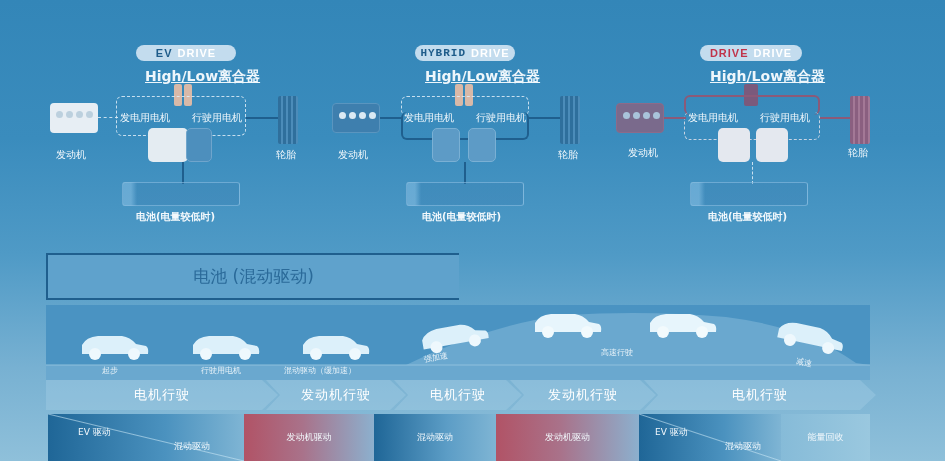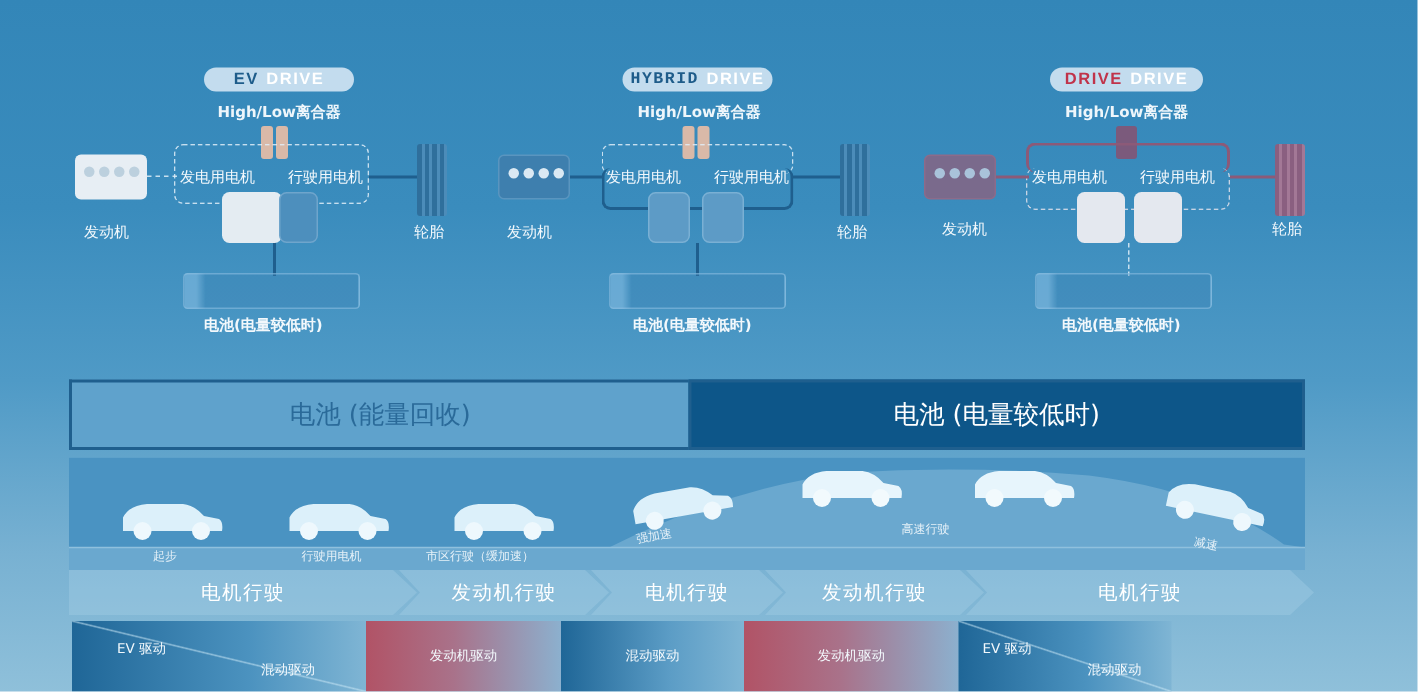--- a/index.html
+++ b/index.html
@@ -15,21 +15,21 @@
   .mode { position: absolute; top: 0; width: 300px; height: 240px; }
   .pill {
     position: absolute; height: 16px; border-radius: 8px;
     background: #c3dcee; font-weight: bold; font-size: 11px; letter-spacing: 1px;
     display: flex; align-items: center; justify-content: center; gap: 5px;
     font-family: "Liberation Sans", sans-serif;
   }
   .pill .w1 { color: #1e5c8a; }
   .pill .w2 { color: #ffffff; }
   .pill.eng .w1 { color: #c0334a; }
-  .clutch-label { position: absolute; font-size: 10px; font-weight: bold; color: #eef6fb; white-space: nowrap; }
+  .clutch-label { position: absolute; font-size: 14px; font-weight: bold; color: #eef6fb; white-space: nowrap; text-decoration: underline; }
   .lbl { position: absolute; font-size: 10px; font-weight: normal; color: #f2f8fc; white-space: nowrap; }
   .dash { position: absolute; border: 1.5px dashed rgba(225,238,248,0.85); border-radius: 6px; }
   .solid { position: absolute; border: 2px solid #1f5f8e; border-radius: 6px; }
   .solid.red { border-color: #8c5a78; }
   .dash.red { border-color: rgba(225,225,235,0.85); }
   .line-h { position: absolute; height: 2px; }
   .line-v { position: absolute; width: 2px; }
   .engine-box { position: absolute; width: 48px; height: 30px; border-radius: 4px; }
   .engine-box .cyl { position: absolute; top: 8px; width: 7px; height: 7px; border-radius: 50%; background: #dbe9f3; }
   .motor { position: absolute; width: 40px; height: 34px; border-radius: 5px; }
@@ -160,22 +160,21 @@
   <div class="motor" style="left:114px; top:128px; width:32px; background:#e4e8ef;"></div>
   <div class="motor" style="left:152px; top:128px; width:32px; background:#e4e8ef;"></div>
   <div class="line-v" style="left:148px; top:162px; height:22px; border-left:1.5px dashed rgba(225,238,248,0.85);"></div>
   <div class="tire red" style="left:246px; top:96px;"></div>
   <div class="lbl" style="left:244px; top:146px;">轮胎</div>
   <div class="battery" style="left:86px; top:182px;"></div>
   <div class="batt-label" style="left:104px; top:210px;">电池(电量较低时)</div>
 </div>
 
 <div class="state-bar">
-  <div class="state-full">电池 (能量回收)</div>
-  <div class="state-low">电池 (电量较低时)</div>
+  <div class="state-full">电池 (混动驱动)</div>
 </div>
 
 <div class="scene">
   <svg class="road" width="824" height="75" viewBox="0 0 824 75">
     <path d="M0 0 H824 V75 H0 Z" fill="#4a93c2"></path>
     <path d="M0 60 L360 60 Q440 20 520 10 Q600 5 680 12 Q760 22 810 58 L824 60 L824 75 L0 75 Z" fill="#6aa8cf"></path>
     <path d="M0 60 H824" stroke="#8fc0dd" stroke-width="1"></path>
   </svg>
 
   <svg class="car" style="left:32px; top:28px;" viewBox="0 0 72 28">
@@ -209,21 +208,21 @@
       <circle cx="56" cy="21" r="6" fill="#f2fafd"></circle>
   </svg>
   <svg class="car" style="left:728px; top:18px; transform:rotate(12deg);" viewBox="0 0 72 28">
     <path d="M4 20 L4 12 Q8 4 20 3 L44 3 Q52 4 58 11 L68 13 Q71 15 70 21 L4 21 Z" fill="#dcf0fa"></path>
     <circle cx="17" cy="21" r="6" fill="#eef8fd"></circle>
       <circle cx="56" cy="21" r="6" fill="#eef8fd"></circle>
   </svg>
 
   <div class="car-label" style="left:56px; top:60px;">起步</div>
   <div class="car-label" style="left:155px; top:60px;">行驶用电机</div>
-  <div class="car-label" style="left:238px; top:60px;">市区行驶（缓加速）</div>
+  <div class="car-label" style="left:238px; top:60px;">混动驱动（缓加速）</div>
   <div class="car-label" style="left:378px; top:47px; transform:rotate(-10deg);">强加速</div>
   <div class="car-label" style="left:555px; top:42px;">高速行驶</div>
   <div class="car-label" style="left:750px; top:52px; transform:rotate(12deg);">减速</div>
 </div>
 
 <div class="chev-row">
   <div class="chev first" style="left:0; width:232px;">电机行驶</div>
   <div class="chev" style="left:220px; width:140px;">发动机行驶</div>
   <div class="chev" style="left:348px; width:128px;">电机行驶</div>
   <div class="chev" style="left:464px; width:146px;">发动机行驶</div>
@@ -237,13 +236,14 @@
     <span class="t" style="left:126px; top:26px;">混动驱动</span>
   </div>
   <div class="dcell engine-cell center" style="left:198px; width:130px;">发动机驱动</div>
   <div class="dcell hybrid-cell center" style="left:328px; width:122px;">混动驱动</div>
   <div class="dcell engine-cell center" style="left:450px; width:143px;">发动机驱动</div>
   <div class="dcell ev-hybrid" style="left:593px; width:142px;">
     <div class="diag"></div>
     <span class="t" style="left:16px; top:12px;">EV 驱动</span>
     <span class="t" style="left:86px; top:26px;">混动驱动</span>
   </div>
+  <div class="dcell regen-cell center" style="left:735px; width:89px;">能量回收</div>
 </div>
 
 </body></html>

